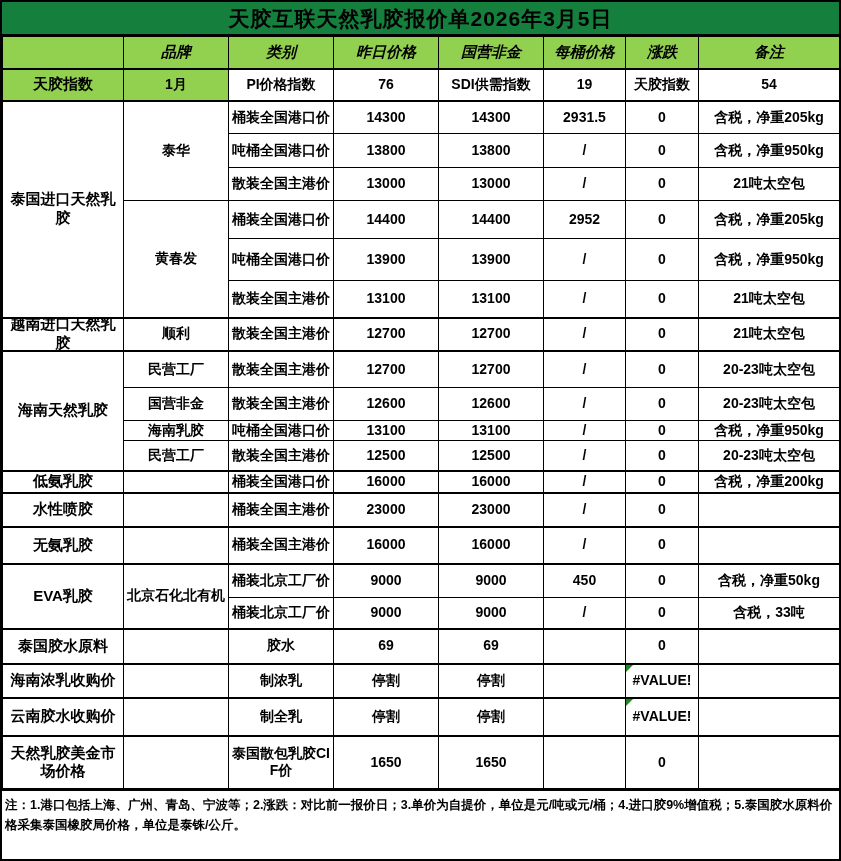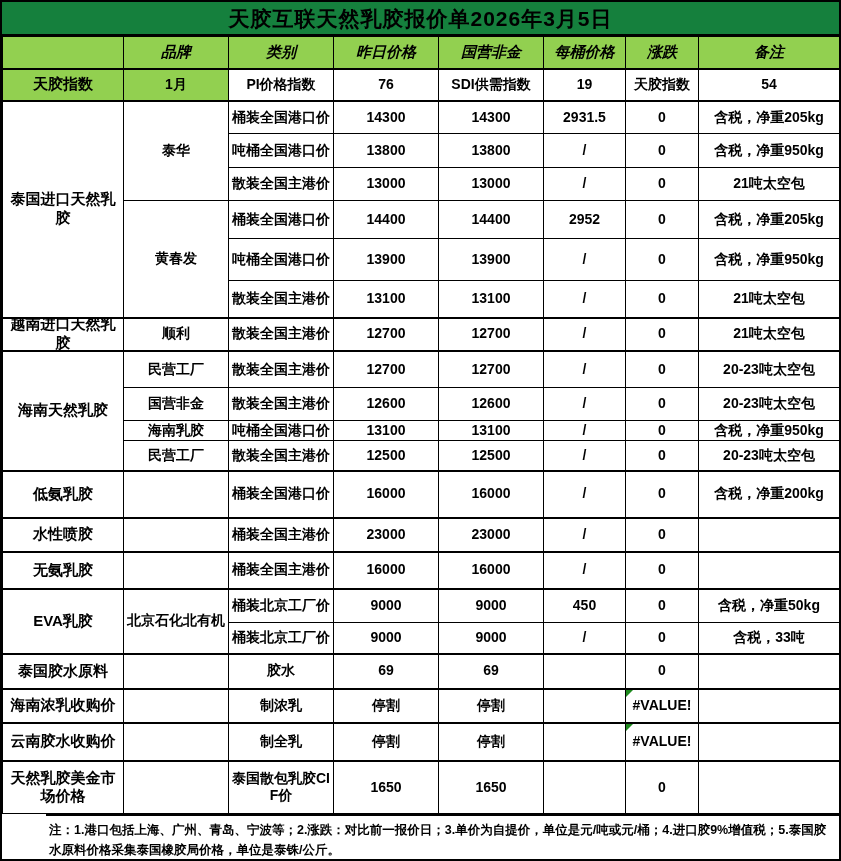--- a/index.html
+++ b/index.html
@@ -11,21 +11,21 @@
      padding:0 1px;overflow:hidden;word-break:break-all;line-height:1.25;}
   tr.thick > td{border-top:2px solid #000;}
   td.hdr{background:#92D050;font-size:15px;font-style:italic;}
   td.green{background:#92D050;}
   td.sec{font-size:15px;}
   td.remark{text-align:center;padding-left:1px;word-break:break-all;}
   td.errcell{position:relative;margin-left:16px;}
   .tri{position:absolute;top:0;left:0;width:0;height:0;border-top:7px solid #1E8A1E;border-right:7px solid transparent;}
   .clip{height:31px;overflow:hidden;display:flex;flex-direction:column;align-items:center;justify-content:center;}
   .footer-note{border-top:2px solid #000;box-sizing:border-box;min-height:51px;padding:4px 3px 2px 3px;
-               font-size:12.5px;font-weight:700;line-height:1.6;text-align:left;margin-left:44px;}
+               font-size:12.5px;font-weight:700;line-height:1.6;text-align:left;}
 </style>
 </head>
 <body>
 
 <div class="sheet">
   <div class="title-bar">天胶互联天然乳胶报价单2026年3月5日</div>
 
   <table>
     <colgroup>
       <col style="width:121px">
@@ -157,21 +157,21 @@
     <tr style="height:30px">
       <td>民营工厂</td>
       <td>散装全国主港价</td>
       <td>12500</td>
       <td>12500</td>
       <td>/</td>
       <td>0</td>
       <td class="remark">20-23吨太空包</td>
     </tr>
 
-    <tr class="thick" style="height:47px">
+    <tr class="thick" style="height:22px">
       <td class="sec">低氨乳胶</td>
       <td></td>
       <td>桶装全国港口价</td>
       <td>16000</td>
       <td>16000</td>
       <td>/</td>
       <td>0</td>
       <td class="remark">含税，净重200kg</td>
     </tr>
     <tr class="thick" style="height:34px">

